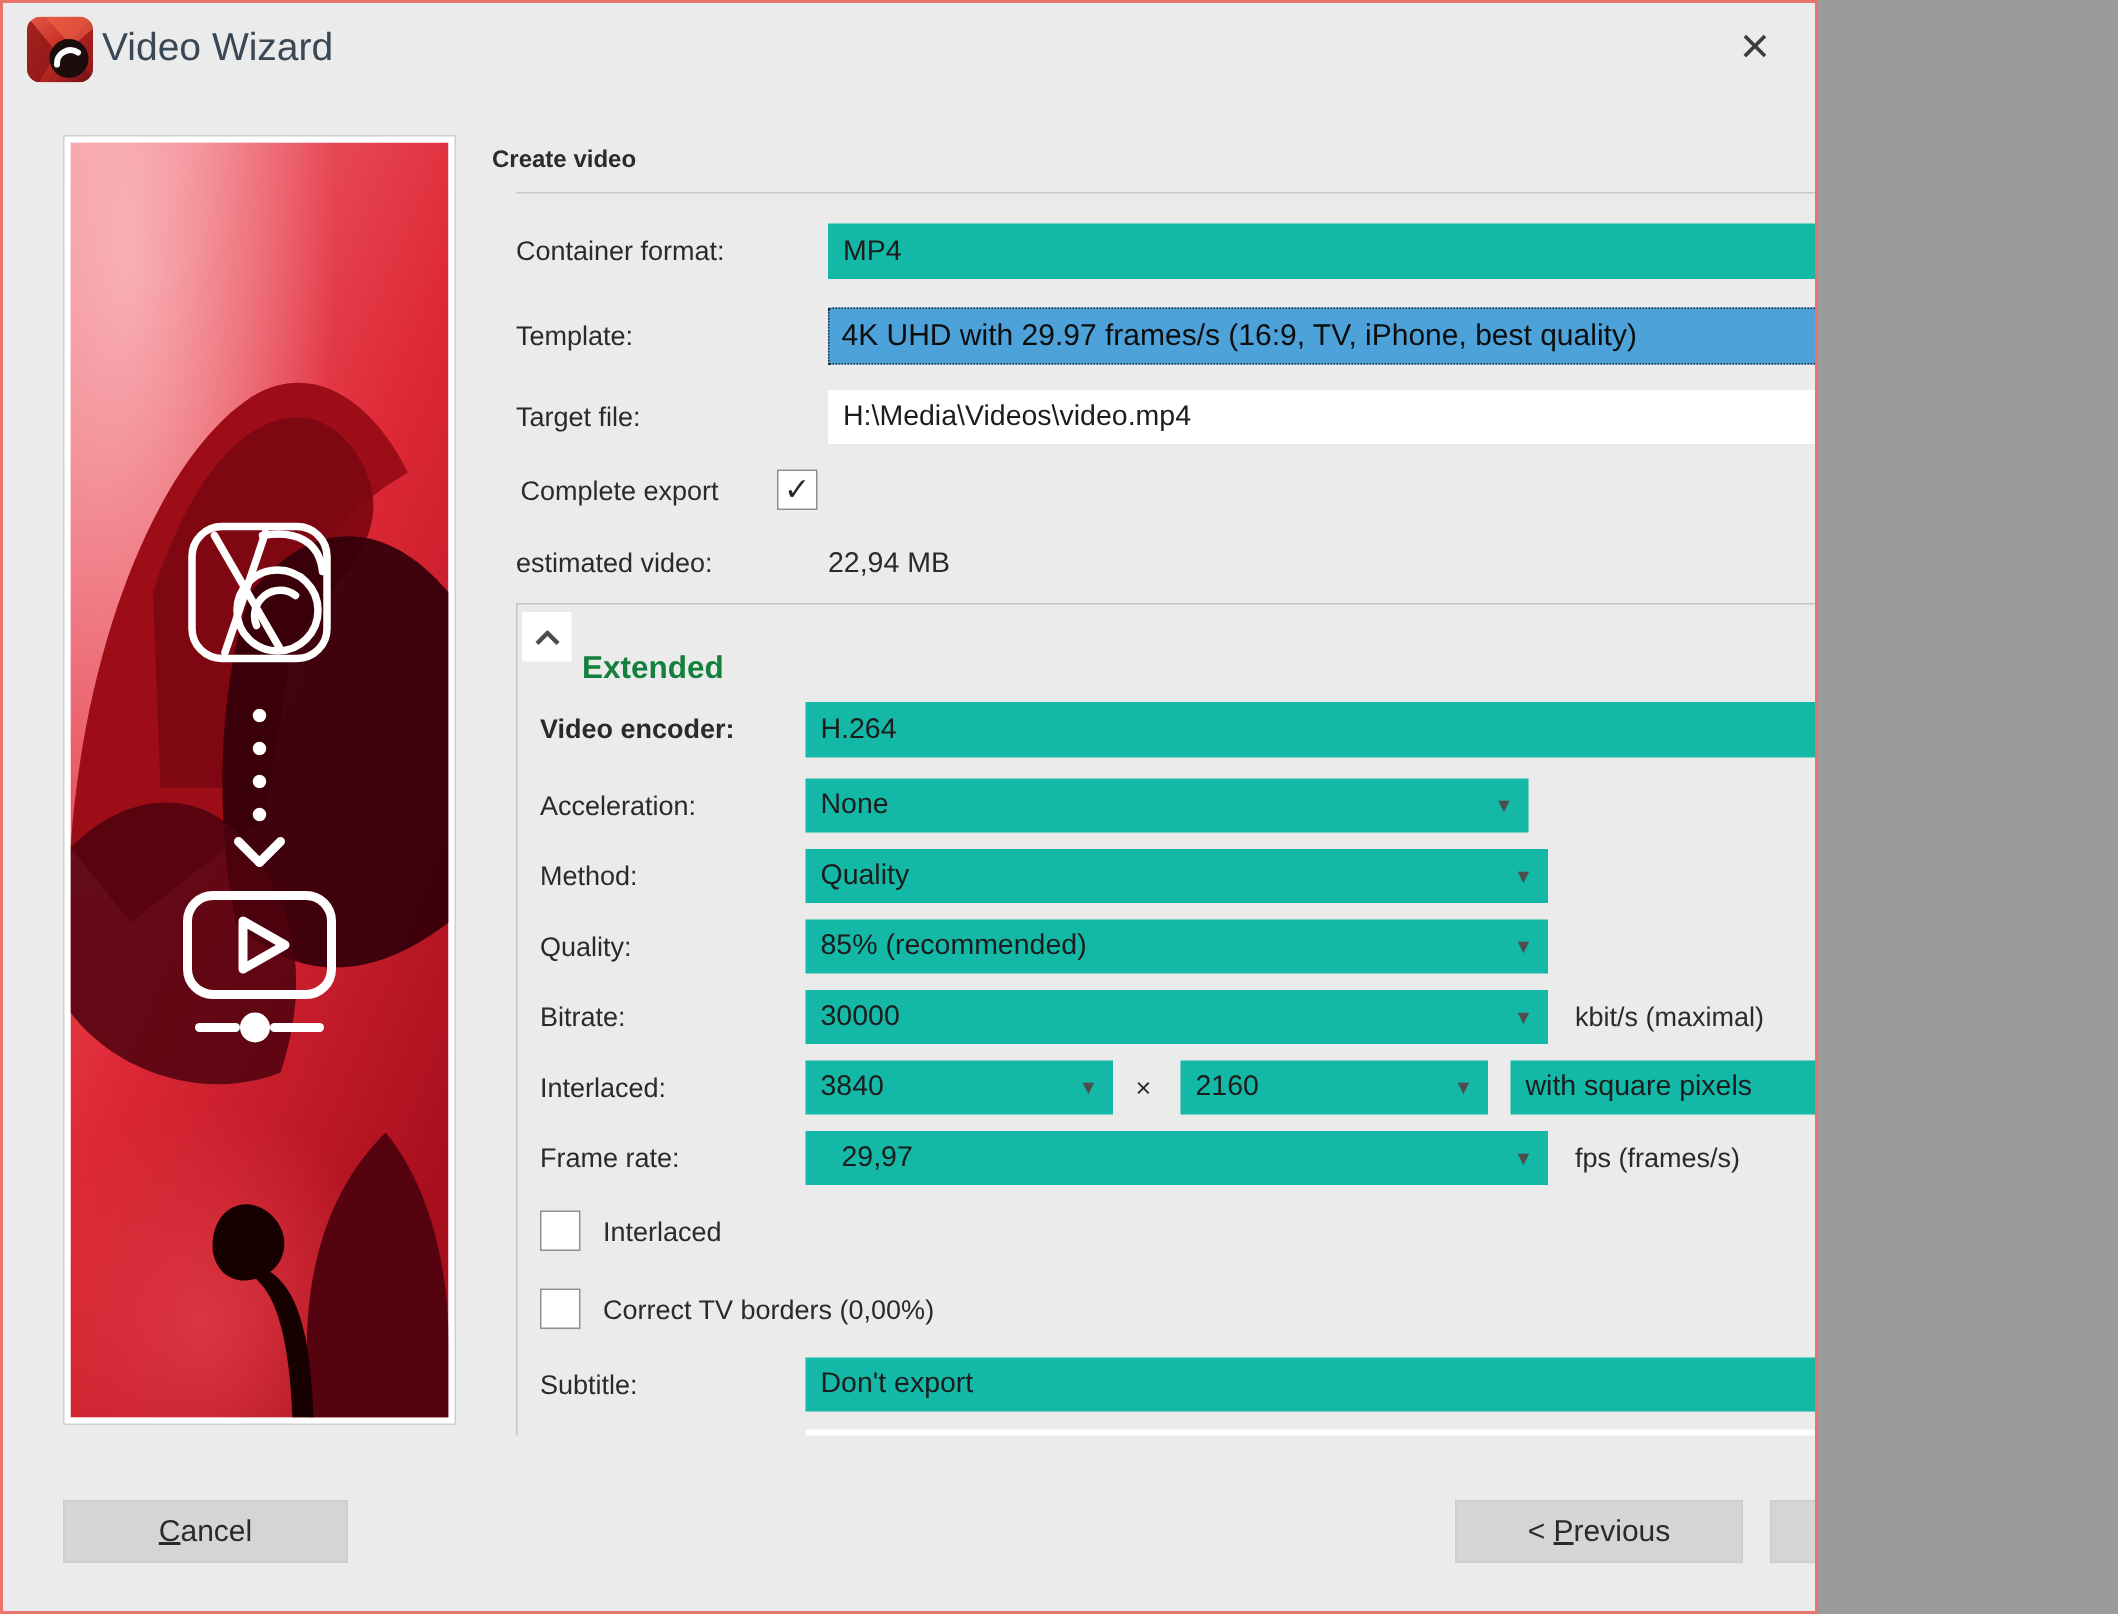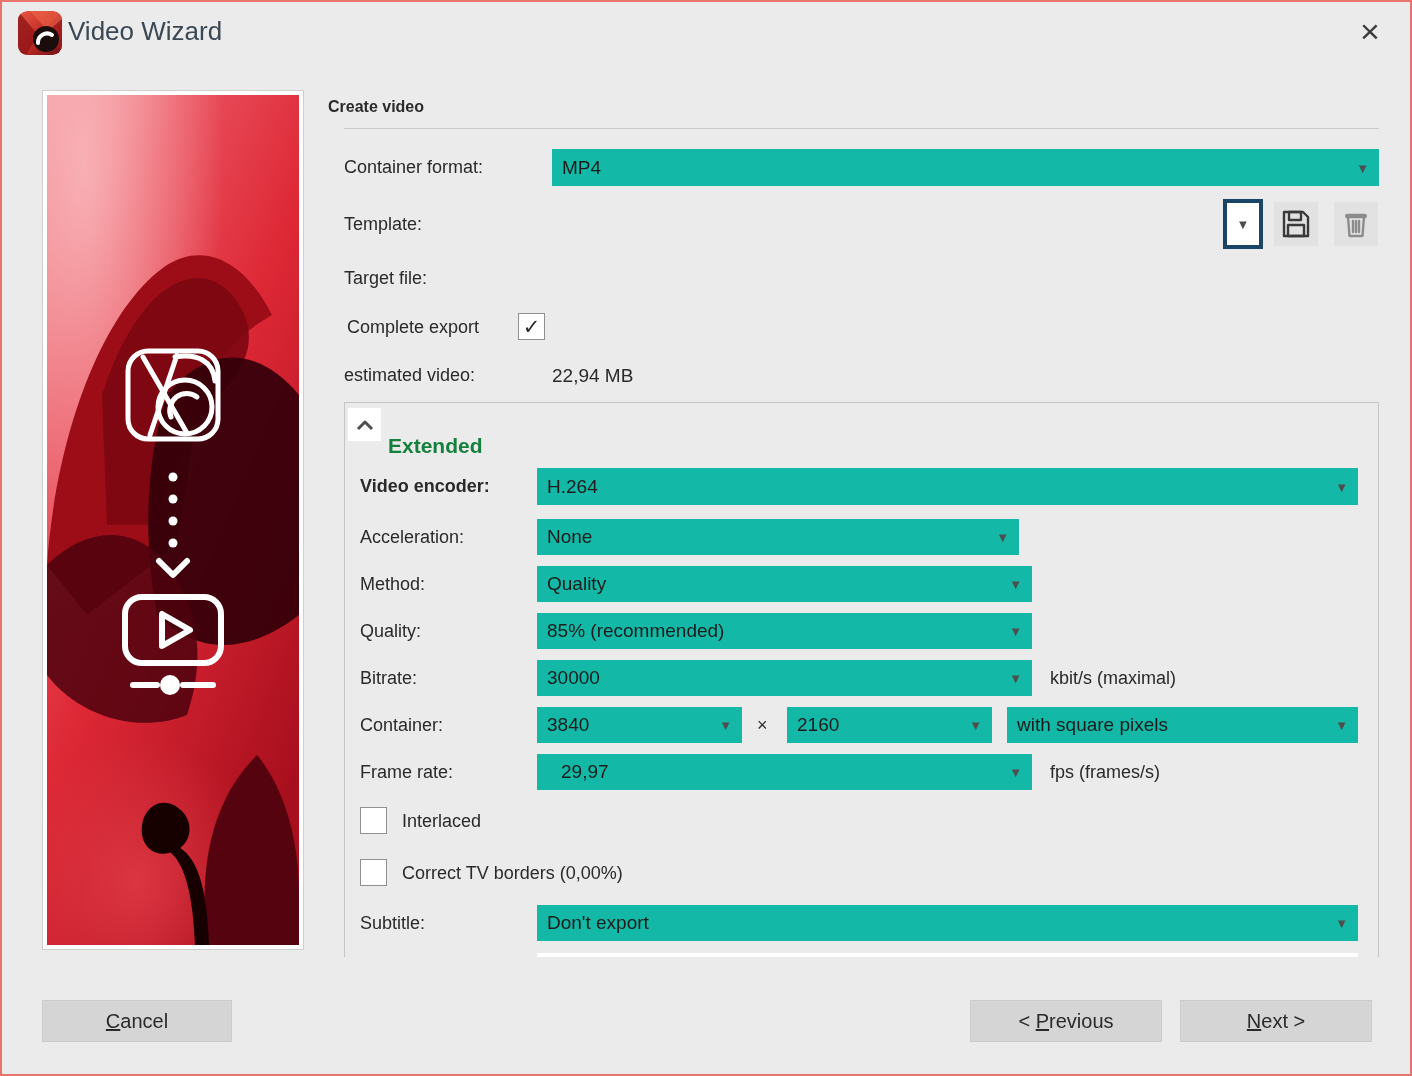--- a/index.html
+++ b/index.html
@@ -1,19 +1,19 @@
 <!DOCTYPE html>
 <html><head>
 <meta charset="utf-8">
 <style>
   * { margin:0; padding:0; box-sizing:border-box; }
   html,body { width:1412px; height:1076px; background:#9a9a9a; }
   body { font-family:"Liberation Sans", sans-serif; }
   .window{
-    position:relative; width:1412px; height:1076px;
+    position:relative; width:1212px; height:1076px;
     background:#ebebeb; border:2px solid #e8746b; overflow:hidden;
     color:#1c1c1c;
   }
   
   .titlebar{ position:absolute; left:0; top:0; width:100%; height:62px; }
   .app-icon{ position:absolute; left:16px; top:9px; width:44px; height:44px; border-radius:9px; overflow:hidden; }
   .win-title{ position:absolute; left:66px; top:14px; font-size:26px; color:#3a4754; }
   .close-btn{ position:absolute; right:22px; top:12px; width:36px; height:36px;
     font-size:34px; line-height:34px; text-align:center; color:#3c3c3c; cursor:pointer; }
   
@@ -145,20 +145,23 @@
   <div class="section-title">Create video</div>
   <div class="hline"></div>
 
   <div class="lbl" style="left:342px; top:155px;">Container format:</div>
   <div class="combo" style="left:550px; top:147px; width:827px;">
     <span>MP4</span>
     <span class="arrow">▼</span>
   </div>
 
   <div class="lbl" style="left:342px; top:212px;">Template:</div>
+  <div class="tpl-edit">
+    <span>4K UHD with 29.97 frames/s (16:9, TV, iPhone, best quality)</span>
+  </div>
   <div class="tpl-arrow-btn">
     <span>▼</span>
   </div>
   <div class="icon-btn" style="left:1272px; top:200px;">
     <svg width="30" height="30" viewBox="0 0 30 30">
       <g stroke="#3a3a3a" stroke-width="2.4" fill="none" stroke-linejoin="round">
         <path d="M3 3 L22 3 L27 8 L27 27 L3 27 Z"></path>
         <rect x="8" y="3" width="12" height="8"></rect>
         <rect x="7" y="16" width="16" height="11"></rect>
       </g>
@@ -170,20 +173,30 @@
         <path d="M6 8 C5 8 5 6 6 6 L24 6 C25 6 25 8 24 8 Z"></path>
         <path d="M7 8 L8.5 27 L21.5 27 L23 8"></path>
         <path d="M12 12 L12 23"></path>
           <path d="M15 12 L15 23"></path>
           <path d="M18 12 L18 23"></path>
       </g>
     </svg>
   </div>
 
   <div class="lbl" style="left:342px; top:266px;">Target file:</div>
+  <div class="field" style="left:550px; top:258px; width:827px;">
+    <span>H:\Media\Videos\video.mp4</span>
+    <svg class="browse-icon" viewBox="0 0 30 30">
+      <g stroke="#1a1a1a" stroke-width="2.2" fill="none" stroke-linejoin="round">
+        <path d="M6 3 L20 3 L20 10 L24 10 L24 27 L10 27 L10 20 L6 20 Z"></path>
+        <path d="M20 3 L24 10"></path>
+        <path d="M10 20 L14 14 L20 10"></path>
+      </g>
+    </svg>
+  </div>
 
   <div class="lbl" style="left:345px; top:315px;">Complete export</div>
   <div class="checkbox" style="left:516px; top:311px;">
     <span>✓</span>
   </div>
 
   <div class="lbl" style="left:342px; top:363px;">estimated video:</div>
   <div class="value-text" style="left:550px; top:363px;">22,94 MB</div>
 
   <div class="group"></div>
@@ -218,21 +231,21 @@
     <span class="arrow">▼</span>
   </div>
 
   <div class="lbl" style="left:358px; top:666px;">Bitrate:</div>
   <div class="combo" style="left:535px; top:658px; width:495px; height:36px;">
     <span>30000</span>
     <span class="arrow">▼</span>
   </div>
   <div class="lbl" style="left:1048px; top:666px;">kbit/s (maximal)</div>
 
-  <div class="lbl" style="left:358px; top:713px;">Container:</div>
+  <div class="lbl" style="left:358px; top:713px;">Interlaced:</div>
   <div class="combo" style="left:535px; top:705px; width:205px; height:36px;">
     <span>3840</span>
     <span class="arrow">▼</span>
   </div>
   <div class="lbl" style="left:755px; top:713px;">×</div>
   <div class="combo" style="left:785px; top:705px; width:205px; height:36px;">
     <span>2160</span>
     <span class="arrow">▼</span>
   </div>
   <div class="combo" style="left:1005px; top:705px; width:351px; height:36px;">

